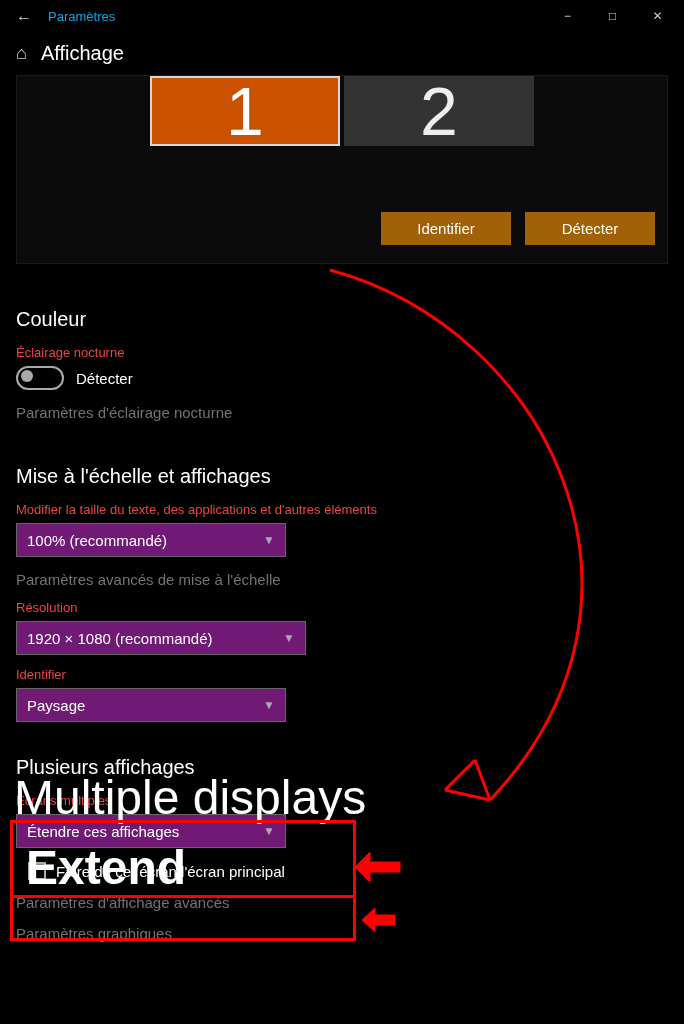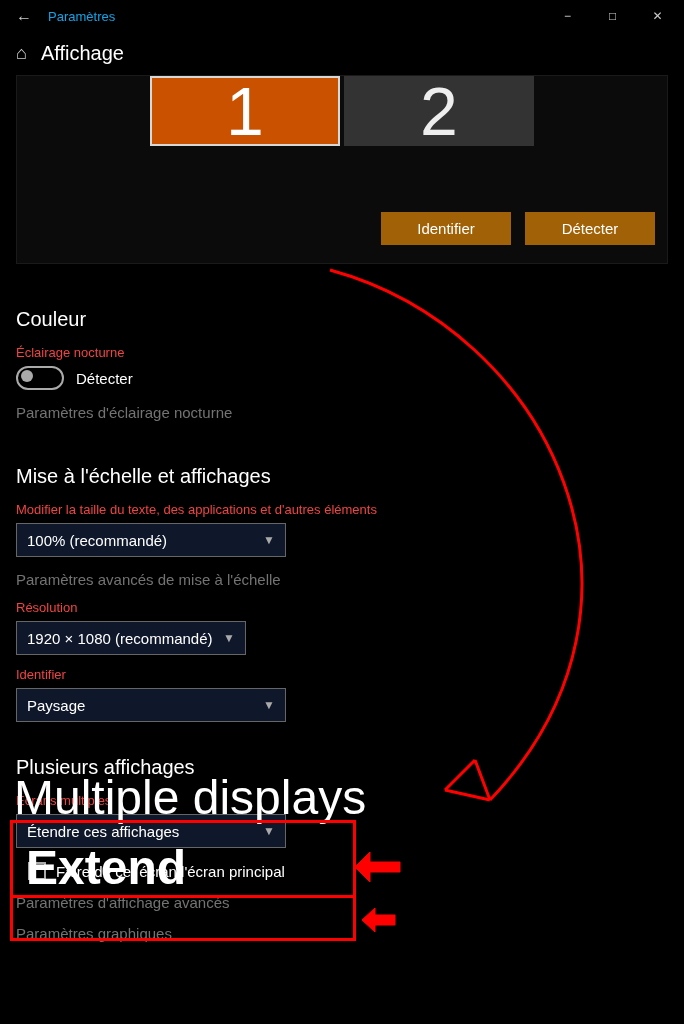--- a/index.html
+++ b/index.html
@@ -149,21 +149,21 @@
   }
   .combo {
     margin: 4px 0 0 16px;
     width: 270px;
     height: 34px;
     border: 1px solid #666;
     display: flex;
     align-items: center;
     justify-content: space-between;
     padding: 0 10px;
-    background: #0f172a;
+    background: #701a75;
     color: #fff;
     box-sizing: border-box;
   }
   .combo .chev {
     font-size: 12px;
     color: #aaa;
   }
   .checkbox-row {
     display: flex;
     align-items: center;
@@ -241,21 +241,21 @@
 
 <div class="section-title">Mise à l'échelle et affichages</div>
 <div class="label">Modifier la taille du texte, des applications et d'autres éléments</div>
 <div class="combo">
   <span>100% (recommandé)</span>
   <span class="chev">▼</span>
 </div>
 <a class="link">Paramètres avancés de mise à l'échelle</a>
 
 <div class="label">Résolution</div>
-<div class="combo" style="width:230px">
+<div class="combo" style="width:290px">
   <span>1920 × 1080 (recommandé)</span>
   <span class="chev">▼</span>
 </div>
 
 <div class="label">Identifier</div>
 <div class="combo">
   <span>Paysage</span>
   <span class="chev">▼</span>
 </div>
 

